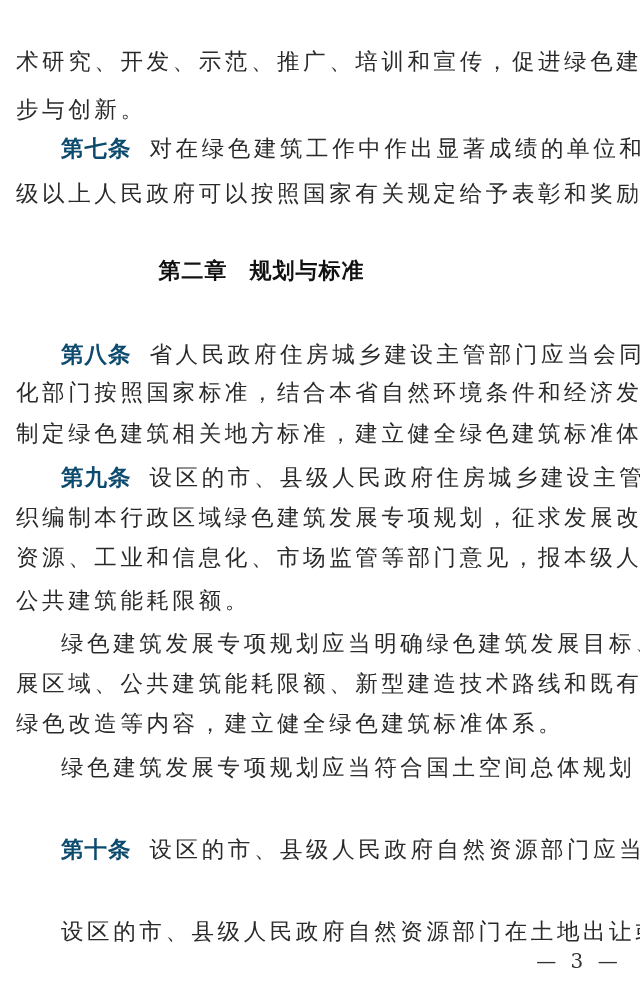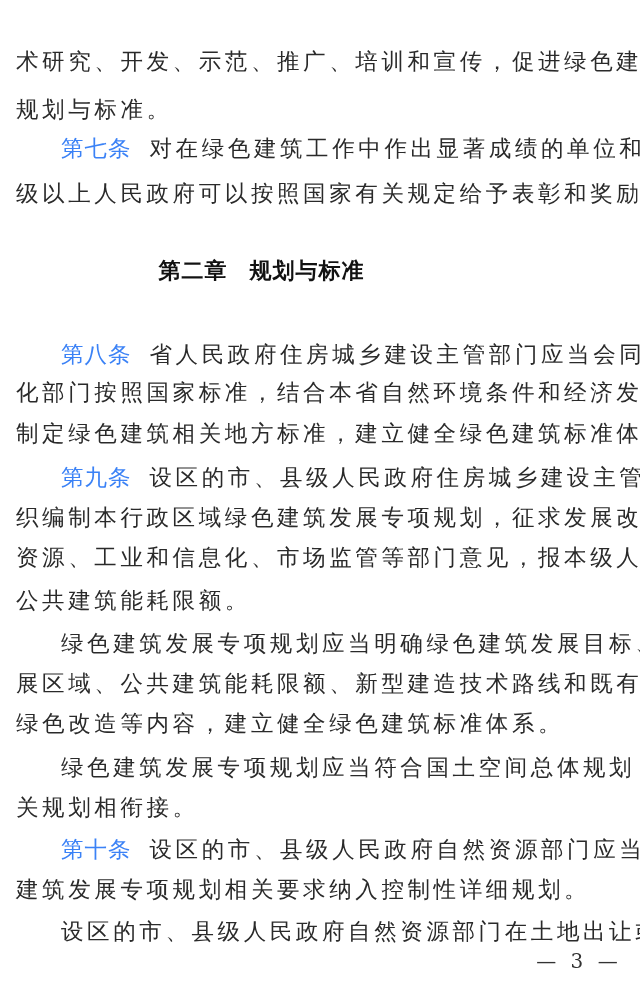--- a/index.html
+++ b/index.html
@@ -11,42 +11,42 @@
   .page { position: absolute; left: 0; top: 0; width: 640px; height: 982px; }
   .line {
     position: absolute; left: 16px; width: 610px;
     font-size: 22.5px; line-height: 30px; height: 30px;
     white-space: nowrap; letter-spacing: 3.6px;
     color: #2a2a2a;
   }
   .indent { left: 61px; width: 565px; }
   .bold {
     font-family: "DejaVu Sans", "Liberation Sans", sans-serif;
-    font-weight: normal; letter-spacing: 1px; color: #3b82f6;
+    font-weight: bold; letter-spacing: 1px; color: #0c4a6e;
     margin-right: 18px;
   }
   .chapter {
     position: absolute; left: 0; width: 523px; text-align: center;
     font-family: "DejaVu Sans", "Liberation Sans", sans-serif;
     font-weight: bold; font-size: 22px; line-height: 30px; color: #111111;
     letter-spacing: 1px;
   }
   .chapter span.gap { display: inline-block; width: 22px; }
   .page-num {
     position: absolute; top: 918px; left: 534px; width: 90px; text-align: center;
     font-size: 20px; line-height: 26px; color: #333333; letter-spacing: 4px;
   }
 </style>
 </head>
 <body>
 
 <div class="page">
 
   <div class="line" style="top:46px;">术研究、开发、示范、推广、培训和宣传，促进绿色建筑技术进</div>
-  <div class="line" style="top:94px;">规划与标准。</div>
+  <div class="line" style="top:94px;">步与创新。</div>
 
   <div class="line indent" style="top:133px;">
     <span class="bold">第七条</span><span>对在绿色建筑工作中作出显著成绩的单位和个人，县</span>
   </div>
   <div class="line" style="top:178px;">级以上人民政府可以按照国家有关规定给予表彰和奖励。</div>
 
   <div class="chapter" style="top:256px;">
     <span>第二章</span><span class="gap"></span><span>规划与标准</span>
   </div>
 
@@ -61,23 +61,21 @@
   </div>
   <div class="line" style="top:502px;">织编制本行政区域绿色建筑发展专项规划，征求发展改革、自然</div>
   <div class="line" style="top:542px;">资源、工业和信息化、市场监管等部门意见，报本级人民政府批</div>
   <div class="line" style="top:585px;">公共建筑能耗限额。</div>
 
   <div class="line indent" style="top:628px;">绿色建筑发展专项规划应当明确绿色建筑发展目标、重点发</div>
   <div class="line" style="top:668px;">展区域、公共建筑能耗限额、新型建造技术路线和既有民用建筑</div>
   <div class="line" style="top:708px;">绿色改造等内容，建立健全绿色建筑标准体系。</div>
 
   <div class="line indent" style="top:752px;">绿色建筑发展专项规划应当符合国土空间总体规划，并与相</div>
-  <div class="line" style="top:792px;">关规划相衔接。</div>
 
   <div class="line indent" style="top:834px;">
     <span class="bold">第十条</span><span>设区的市、县级人民政府自然资源部门应当将绿色</span>
   </div>
-  <div class="line" style="top:874px;">建筑发展专项规划相关要求纳入控制性详细规划。</div>
 
   <div class="line indent" style="top:916px;">设区的市、县级人民政府自然资源部门在土地出让或者划拨</div>
 
   <div class="page-num" style="top:948px;">— 3 —</div>
 </div>
 
 </body></html>

